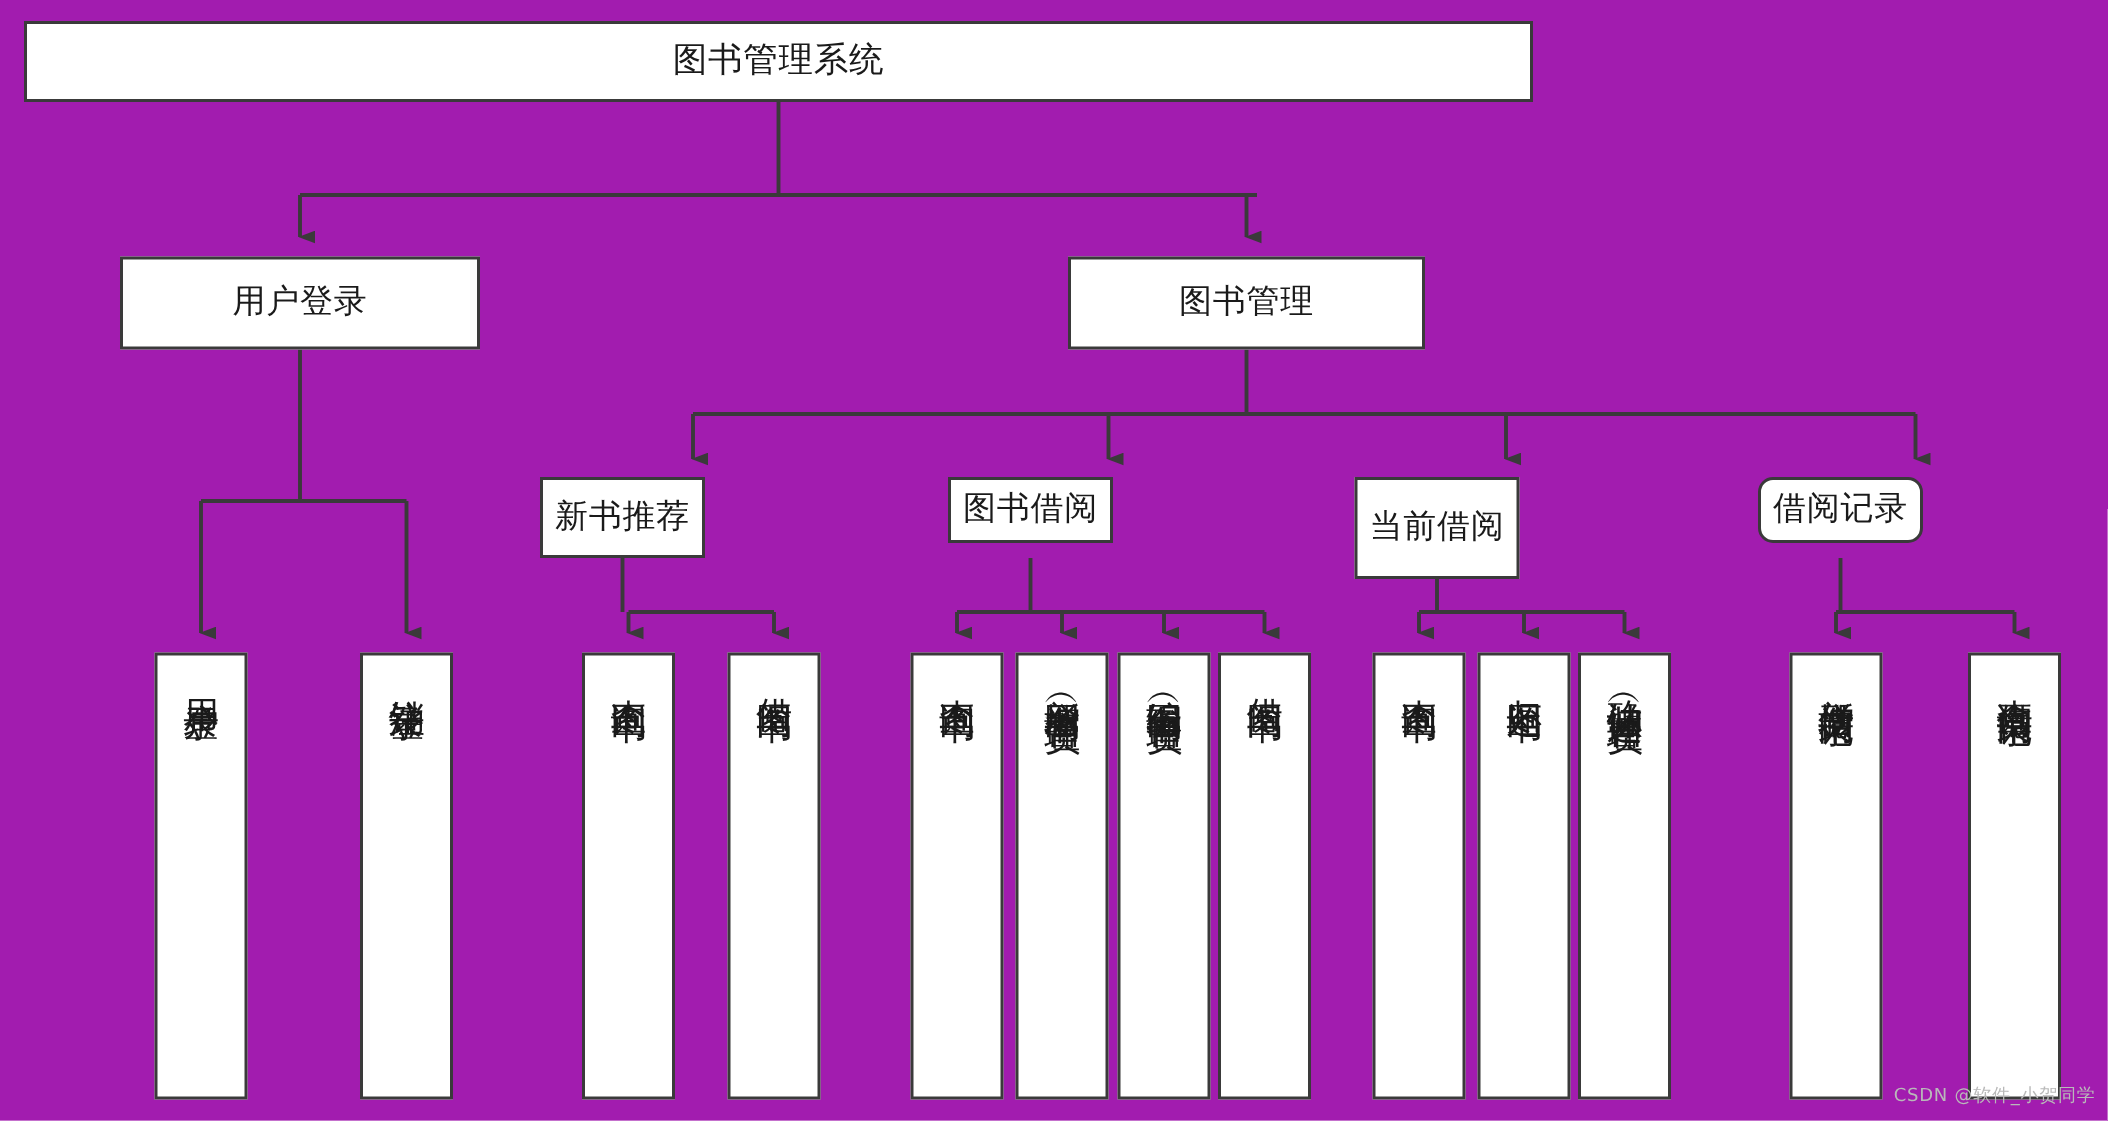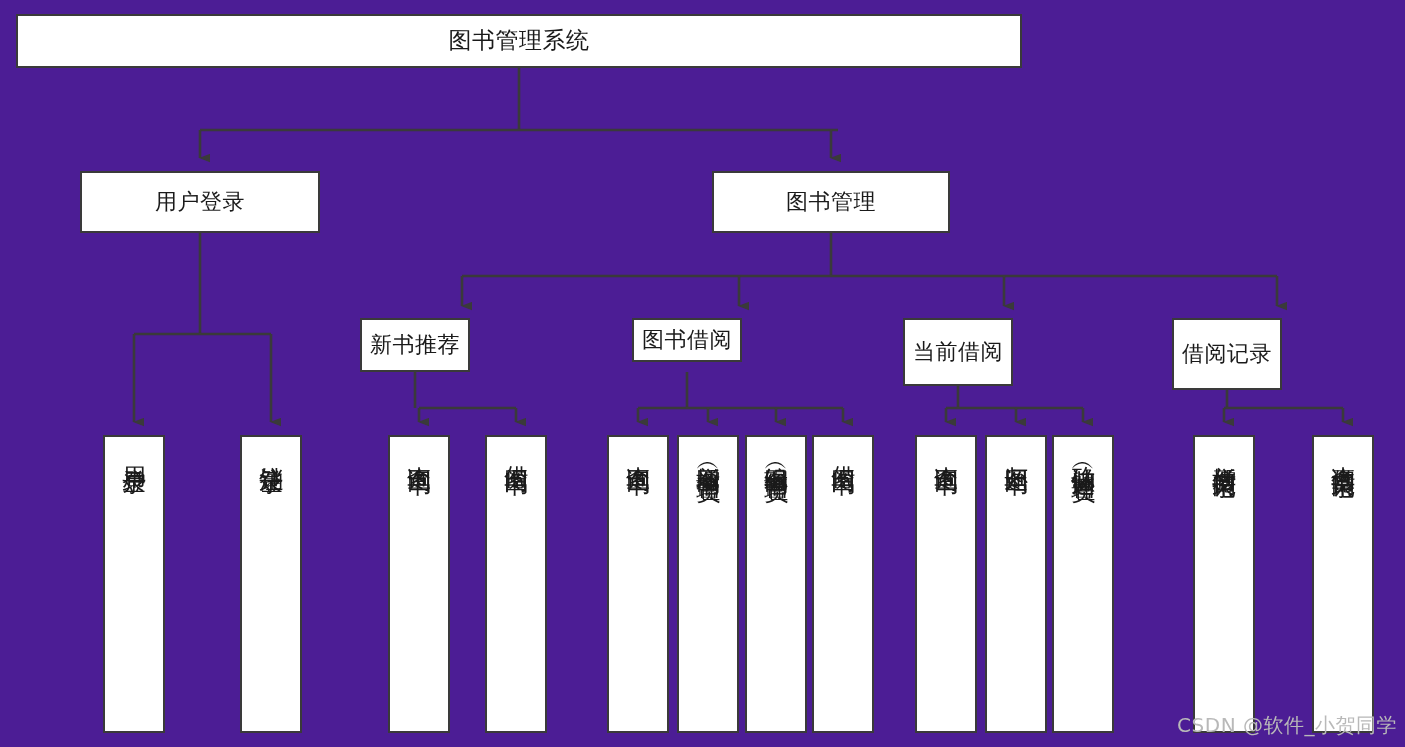--- a/index.html
+++ b/index.html
@@ -10,21 +10,21 @@
   body {
     width: 1405px;
     height: 747px;
     font-family: "DejaVu Sans", "Liberation Sans", sans-serif;
     overflow: hidden;
   }
   #diagram-root {
     position: relative;
     width: 1405px;
     height: 747px;
-    background: #4c1d95;
+    background: #a21caf;
   }
   #edge-layer {
     position: absolute;
     left: 0;
     top: 0;
     width: 1405px;
     height: 747px;
     pointer-events: none;
   }
   .node {
@@ -60,21 +60,21 @@
     text-orientation: upright;
     font-size: 24px;
     line-height: 1.18;
     letter-spacing: 2px;
     white-space: nowrap;
   }
   #watermark {
     position: absolute;
     right: 8px;
     bottom: 8px;
-    font-size: 20px;
+    font-size: 12px;
     color: #b9b9b9;
     white-space: nowrap;
     letter-spacing: 0.5px;
   }
 </style>
 </head>
 <body>
 
 <div id="diagram-root">
 
@@ -141,21 +141,21 @@
 
   <div class="node horizontal" style="left: 712px; top: 171px; width: 238px; height: 62px;">
     <span class="node-label">图书管理</span>
   </div>
   <div class="node horizontal" style="left: 632px; top: 318px; width: 110px; height: 44px;">
     <span class="node-label">图书借阅</span>
   </div>
   <div class="node horizontal" style="left: 903px; top: 318px; width: 110px; height: 68px;">
     <span class="node-label">当前借阅</span>
   </div>
-  <div class="node horizontal" style="left: 1172px; top: 318px; width: 110px; height: 72px;">
+  <div class="node horizontal" style="left: 1172px; top: 318px; width: 110px; height: 44px; border-radius: 10px;">
     <span class="node-label">借阅记录</span>
   </div>
 
   <div class="node vertical" style="left: 103px; top: 435px; width: 62px; height: 298px;">
     <span class="node-label">用户登录</span>
   </div>
   <div class="node vertical" style="left: 240px; top: 435px; width: 62px; height: 298px;">
     <span class="node-label">注销登录</span>
   </div>
   <div class="node vertical" style="left: 388px; top: 435px; width: 62px; height: 298px;">

